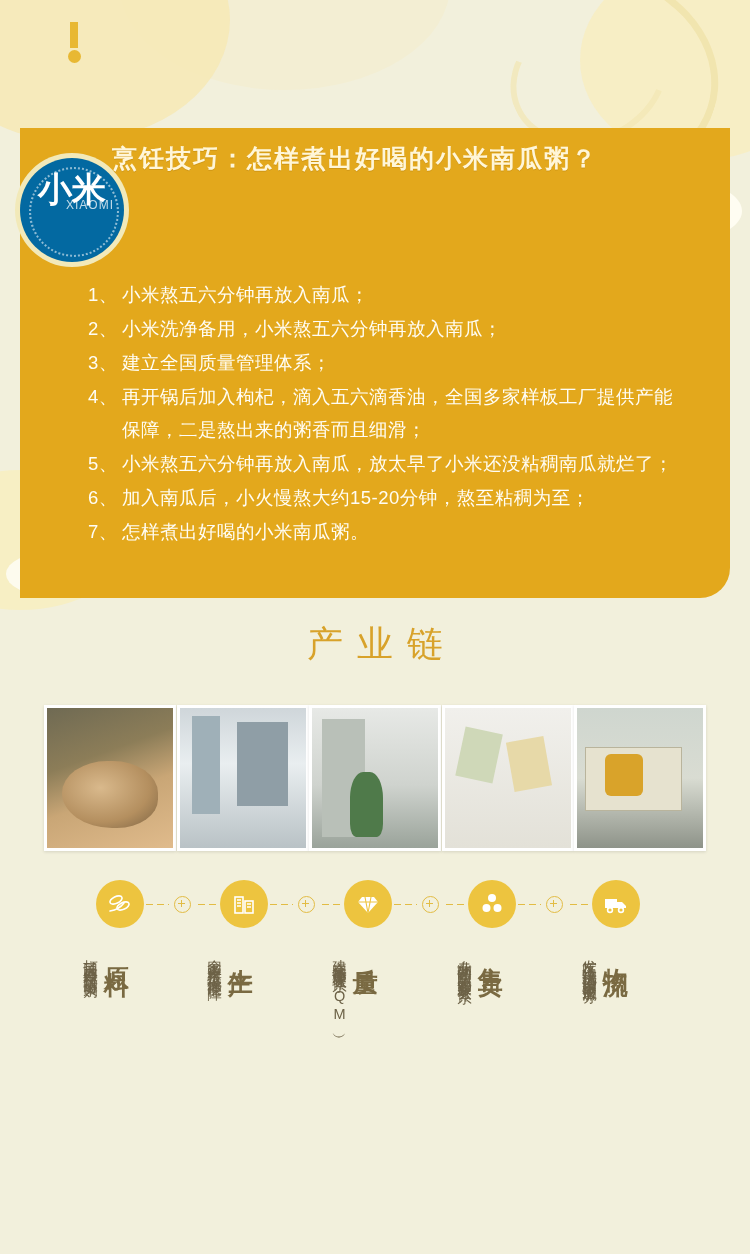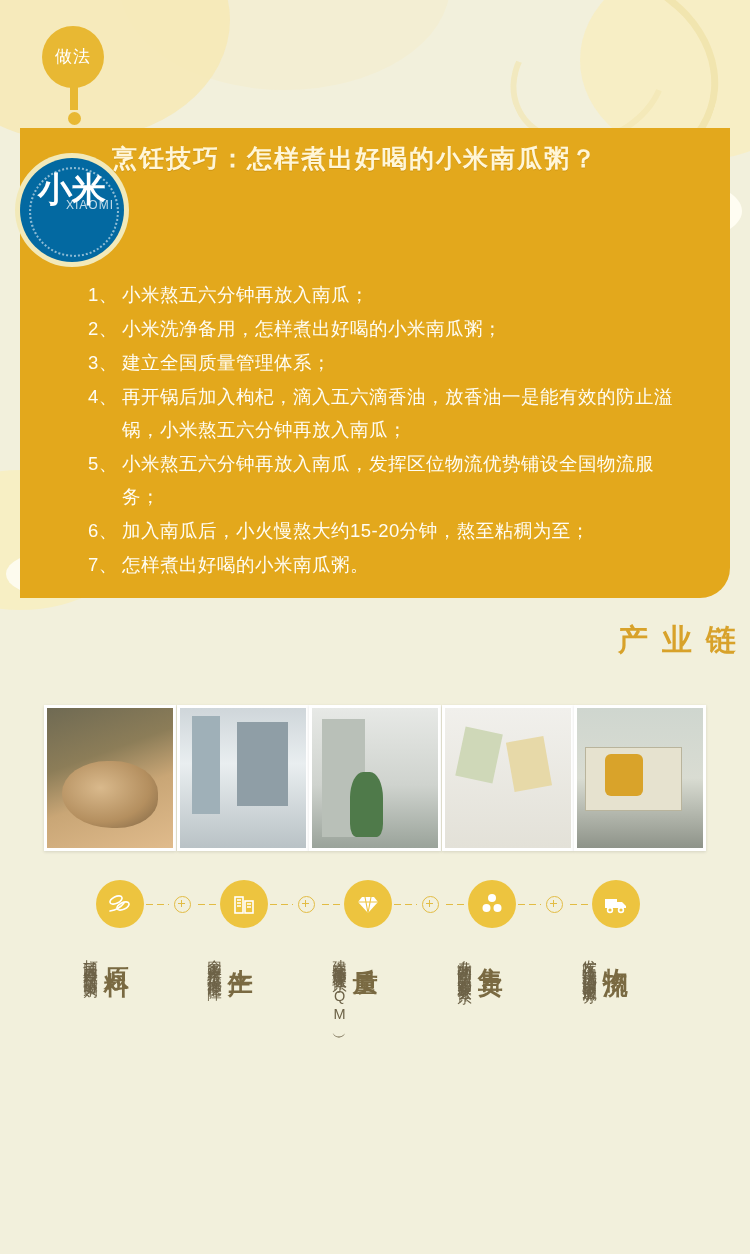--- a/index.html
+++ b/index.html
@@ -196,25 +196,25 @@
     color: rgba(255,255,255,.75);
     font-size: 12px;
     letter-spacing: 1px;
   }
 
   
   .chain-title {
     position: absolute;
     left: 0; right: 0;
     top: 620px;
-    text-align: right;
+    text-align: center;
     color: #d8a22a;
-    font-size: 30px;
+    font-size: 36px;
     letter-spacing: 14px;
-    font-weight: bold;
+    font-weight: normal;
     text-indent: 14px;
   }
 
   .photos {
     position: absolute;
     left: 44px;
     top: 705px;
     width: 662px;
     display: flex;
     justify-content: space-between;
@@ -369,47 +369,46 @@
 <body>
 
 <div class="bg-blob blob-tl2"></div>
 <div class="bg-blob blob-tl"></div>
 <div class="bg-blob blob-right-top"></div>
 <div class="swirl"></div>
 <div class="swirl2"></div>
 <div class="bg-blob blob-left-mid"></div>
 
 <div class="tag-wrap">
-  <div class="tag-bubble">做法</div>
   <div class="tag-stem"></div>
   <div class="tag-dot"></div>
 </div>
 
 <div class="panel">
   <div class="panel-title">烹饪技巧：怎样煮出好喝的小米南瓜粥？</div>
   <div class="steps">
     <div class="step">
       <span class="step-num">1、</span>
       <span class="step-text">小米熬五六分钟再放入南瓜；</span>
     </div>
     <div class="step">
       <span class="step-num">2、</span>
-      <span class="step-text">小米洗净备用，怎样煮出好喝的小米南瓜粥；</span>
+      <span class="step-text">小米洗净备用，小米熬五六分钟再放入南瓜；</span>
     </div>
     <div class="step">
       <span class="step-num">3、</span>
       <span class="step-text">建立全国质量管理体系；</span>
     </div>
     <div class="step">
       <span class="step-num">4、</span>
-      <span class="step-text">再开锅后加入枸杞，滴入五六滴香油，放香油一是能有效的防止溢锅，小米熬五六分钟再放入南瓜；</span>
+      <span class="step-text">再开锅后加入枸杞，滴入五六滴香油，全国多家样板工厂提供产能保障，二是熬出来的粥香而且细滑；</span>
     </div>
     <div class="step">
       <span class="step-num">5、</span>
-      <span class="step-text">小米熬五六分钟再放入南瓜，发挥区位物流优势铺设全国物流服务；</span>
+      <span class="step-text">小米熬五六分钟再放入南瓜，放太早了小米还没粘稠南瓜就烂了；</span>
     </div>
     <div class="step">
       <span class="step-num">6、</span>
       <span class="step-text">加入南瓜后，小火慢熬大约15-20分钟，熬至粘稠为至；</span>
     </div>
     <div class="step">
       <span class="step-num">7、</span>
       <span class="step-text">怎样煮出好喝的小米南瓜粥。</span>
     </div>
   </div>

